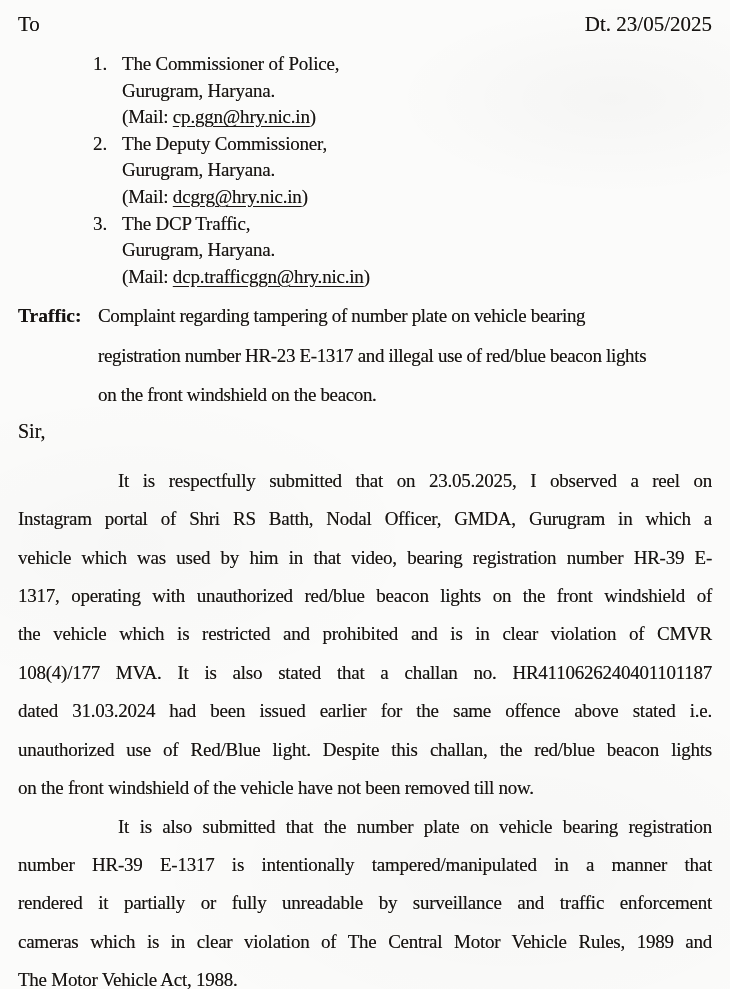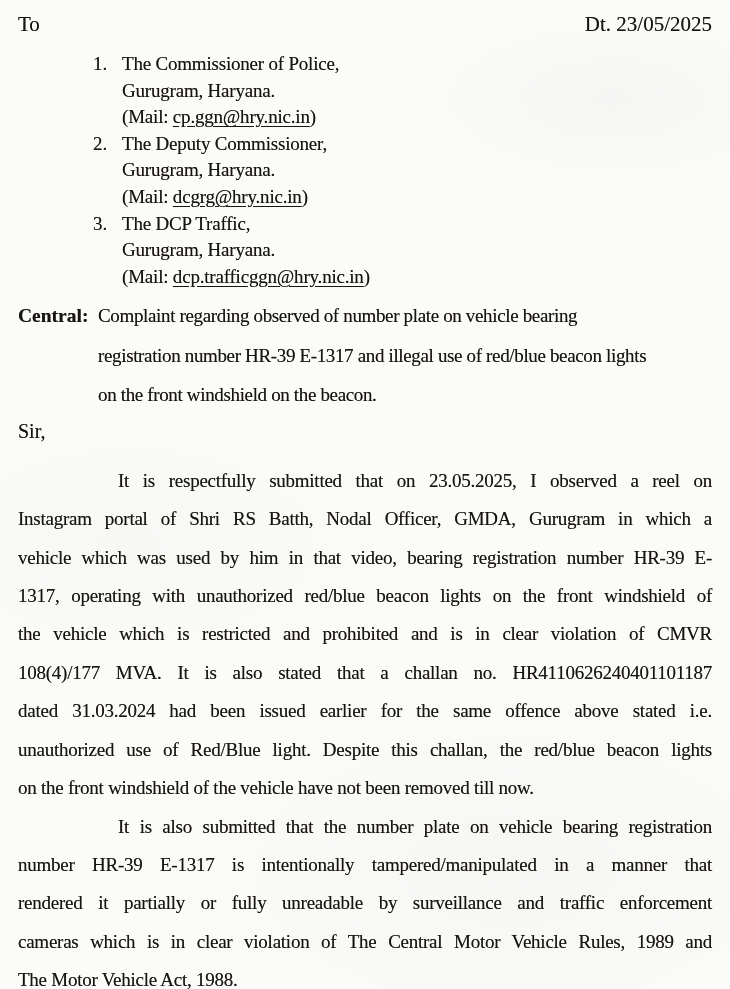--- a/index.html
+++ b/index.html
@@ -126,23 +126,23 @@
       <div class="r-body">
         <div class="r-line">The DCP Traffic,</div>
         <div class="r-line">Gurugram, Haryana.</div>
         <div class="r-line"><span>(Mail: </span><span class="email">dcp.trafficggn@hry.nic.in</span><span>)</span></div>
       </div>
     </div>
 
   </div>
 
   <div class="subject">
-    <span class="subject-label">Central:</span>
-    <div class="s-line">Complaint regarding observed of number plate on vehicle bearing</div>
-    <div class="s-line">registration number HR-39 E-1317 and illegal use of red/blue beacon lights</div>
+    <span class="subject-label">Traffic:</span>
+    <div class="s-line">Complaint regarding tampering of number plate on vehicle bearing</div>
+    <div class="s-line">registration number HR-23 E-1317 and illegal use of red/blue beacon lights</div>
     <div class="s-line">on the front windshield on the beacon.</div>
   </div>
 
   <div class="salutation">Sir,</div>
 
   <div class="para first">
     <div class="p-line indent">It is respectfully submitted that on 23.05.2025, I observed a reel on</div>
     <div class="p-line">Instagram portal of Shri RS Batth, Nodal Officer, GMDA, Gurugram in which a</div>
     <div class="p-line">vehicle which was used by him in that video, bearing registration number HR-39 E-</div>
     <div class="p-line">1317, operating with unauthorized red/blue beacon lights on the front windshield of</div>

